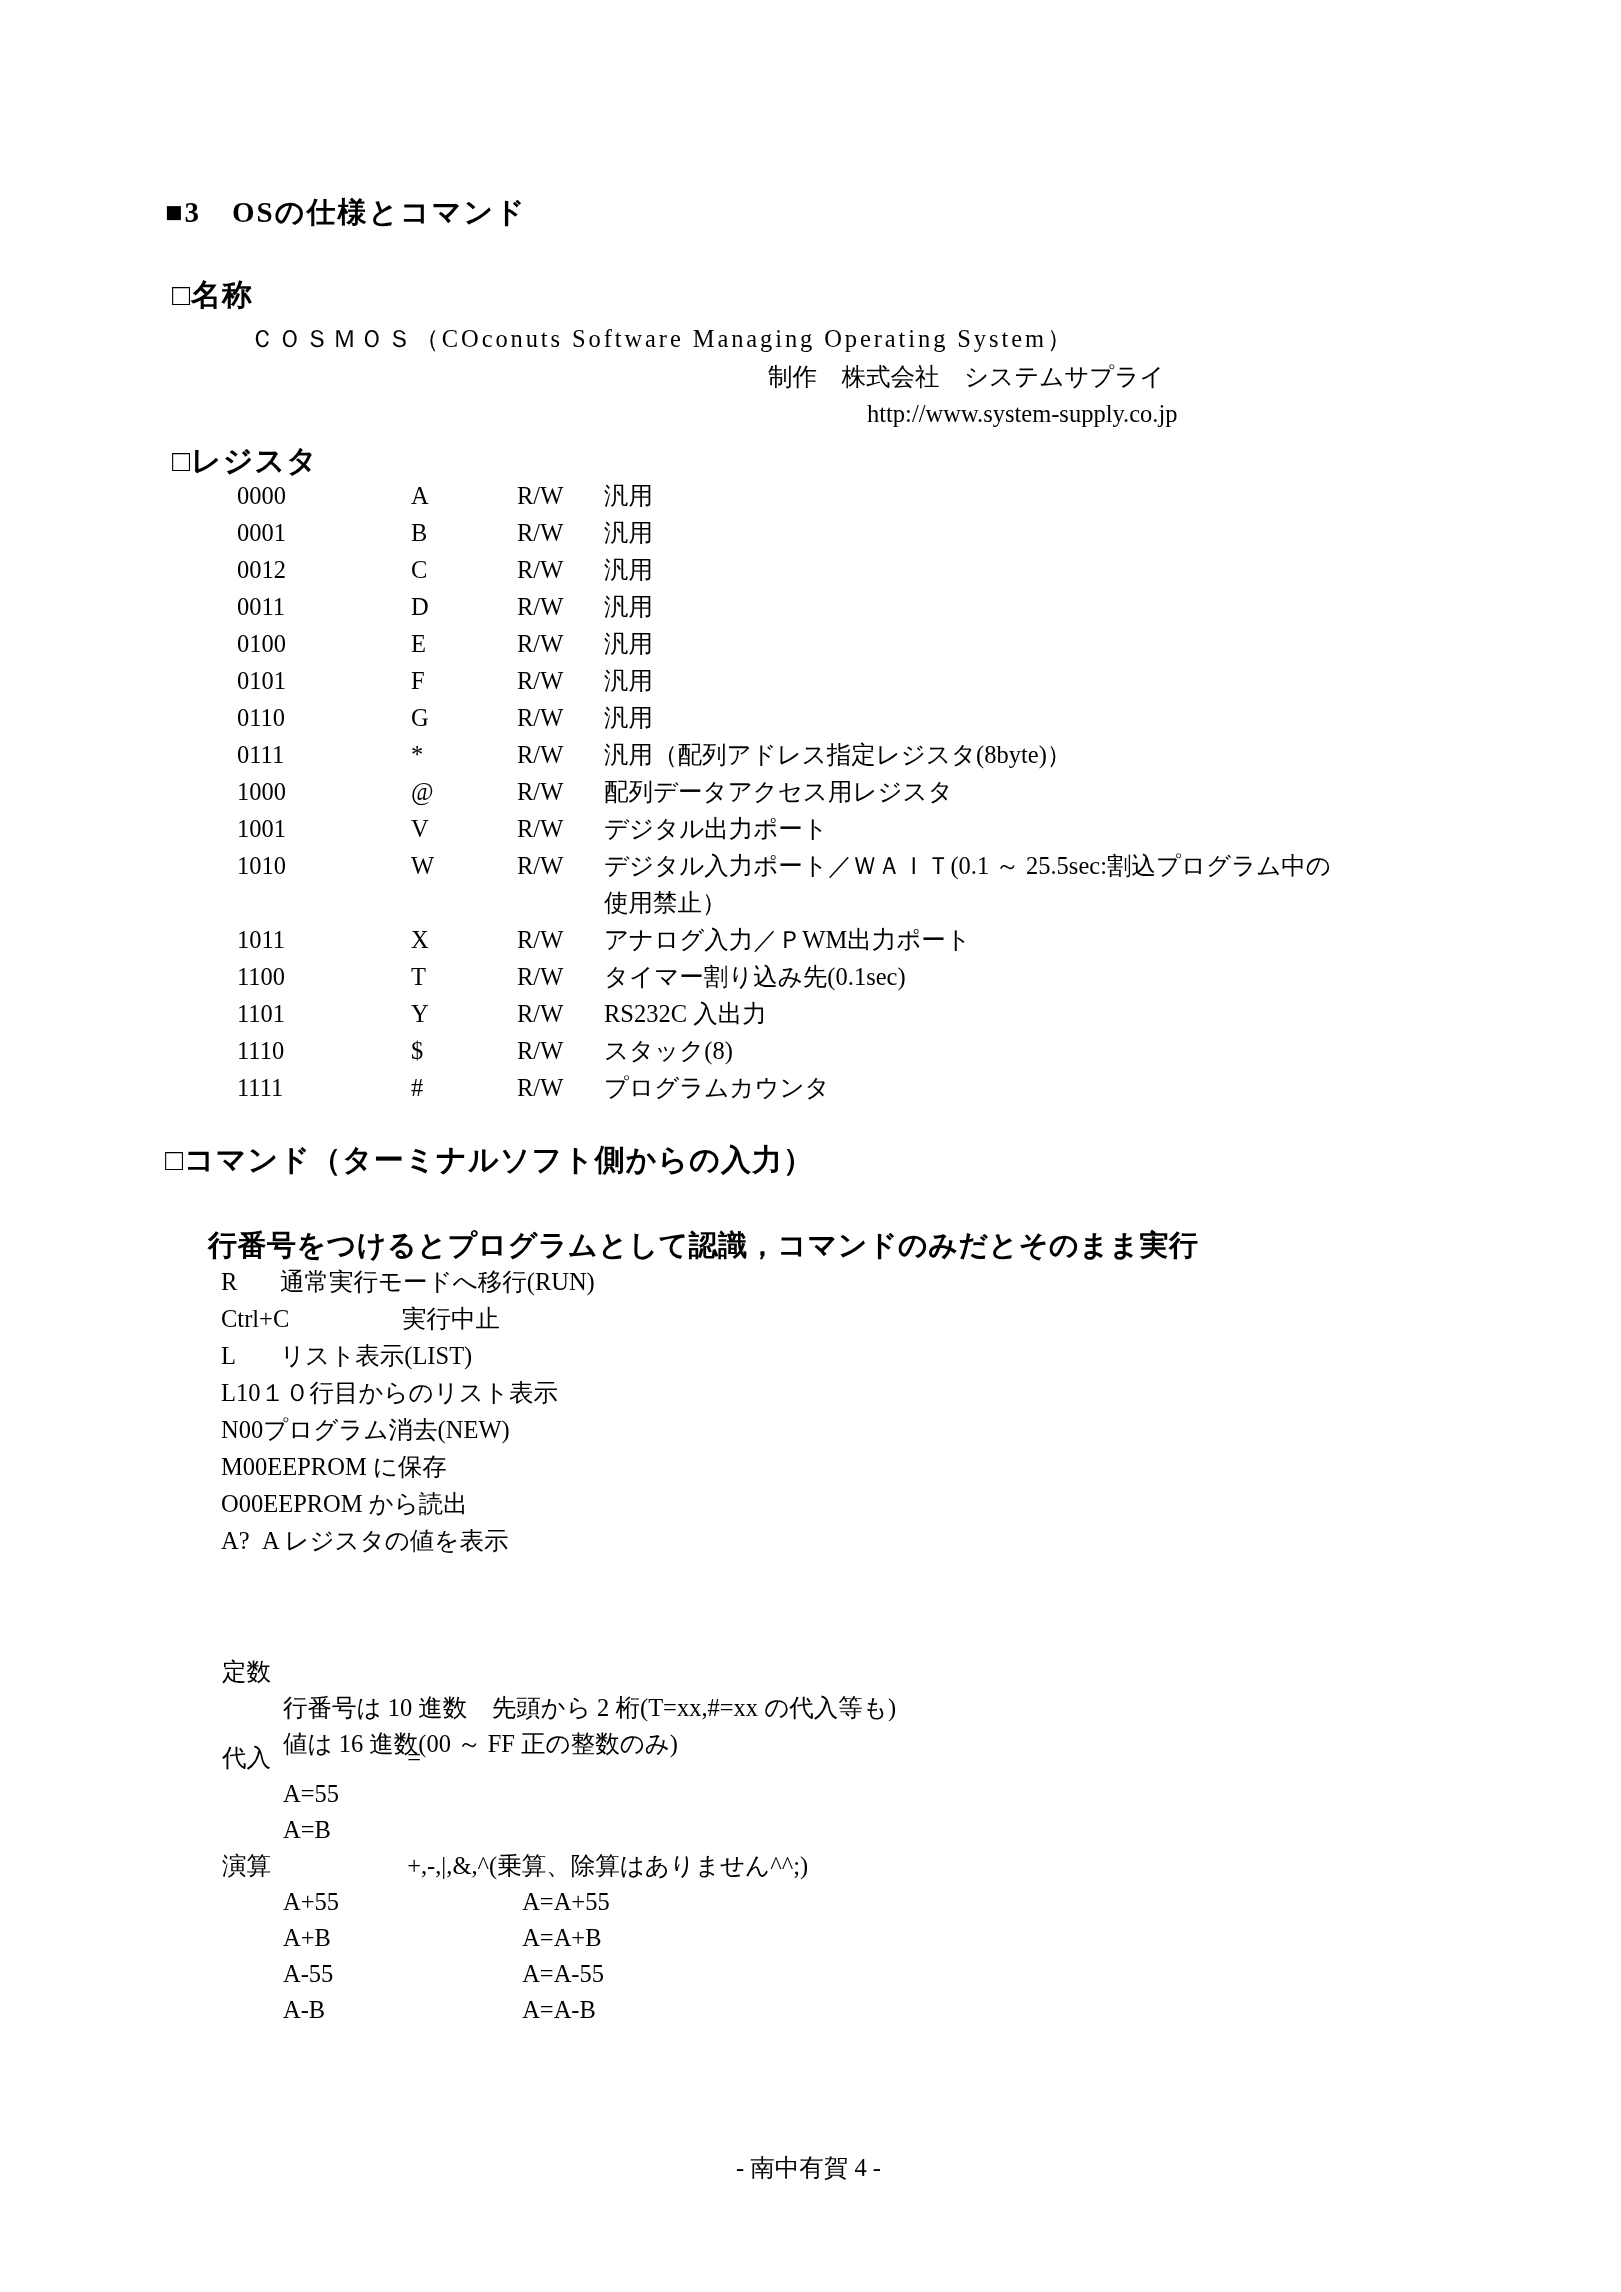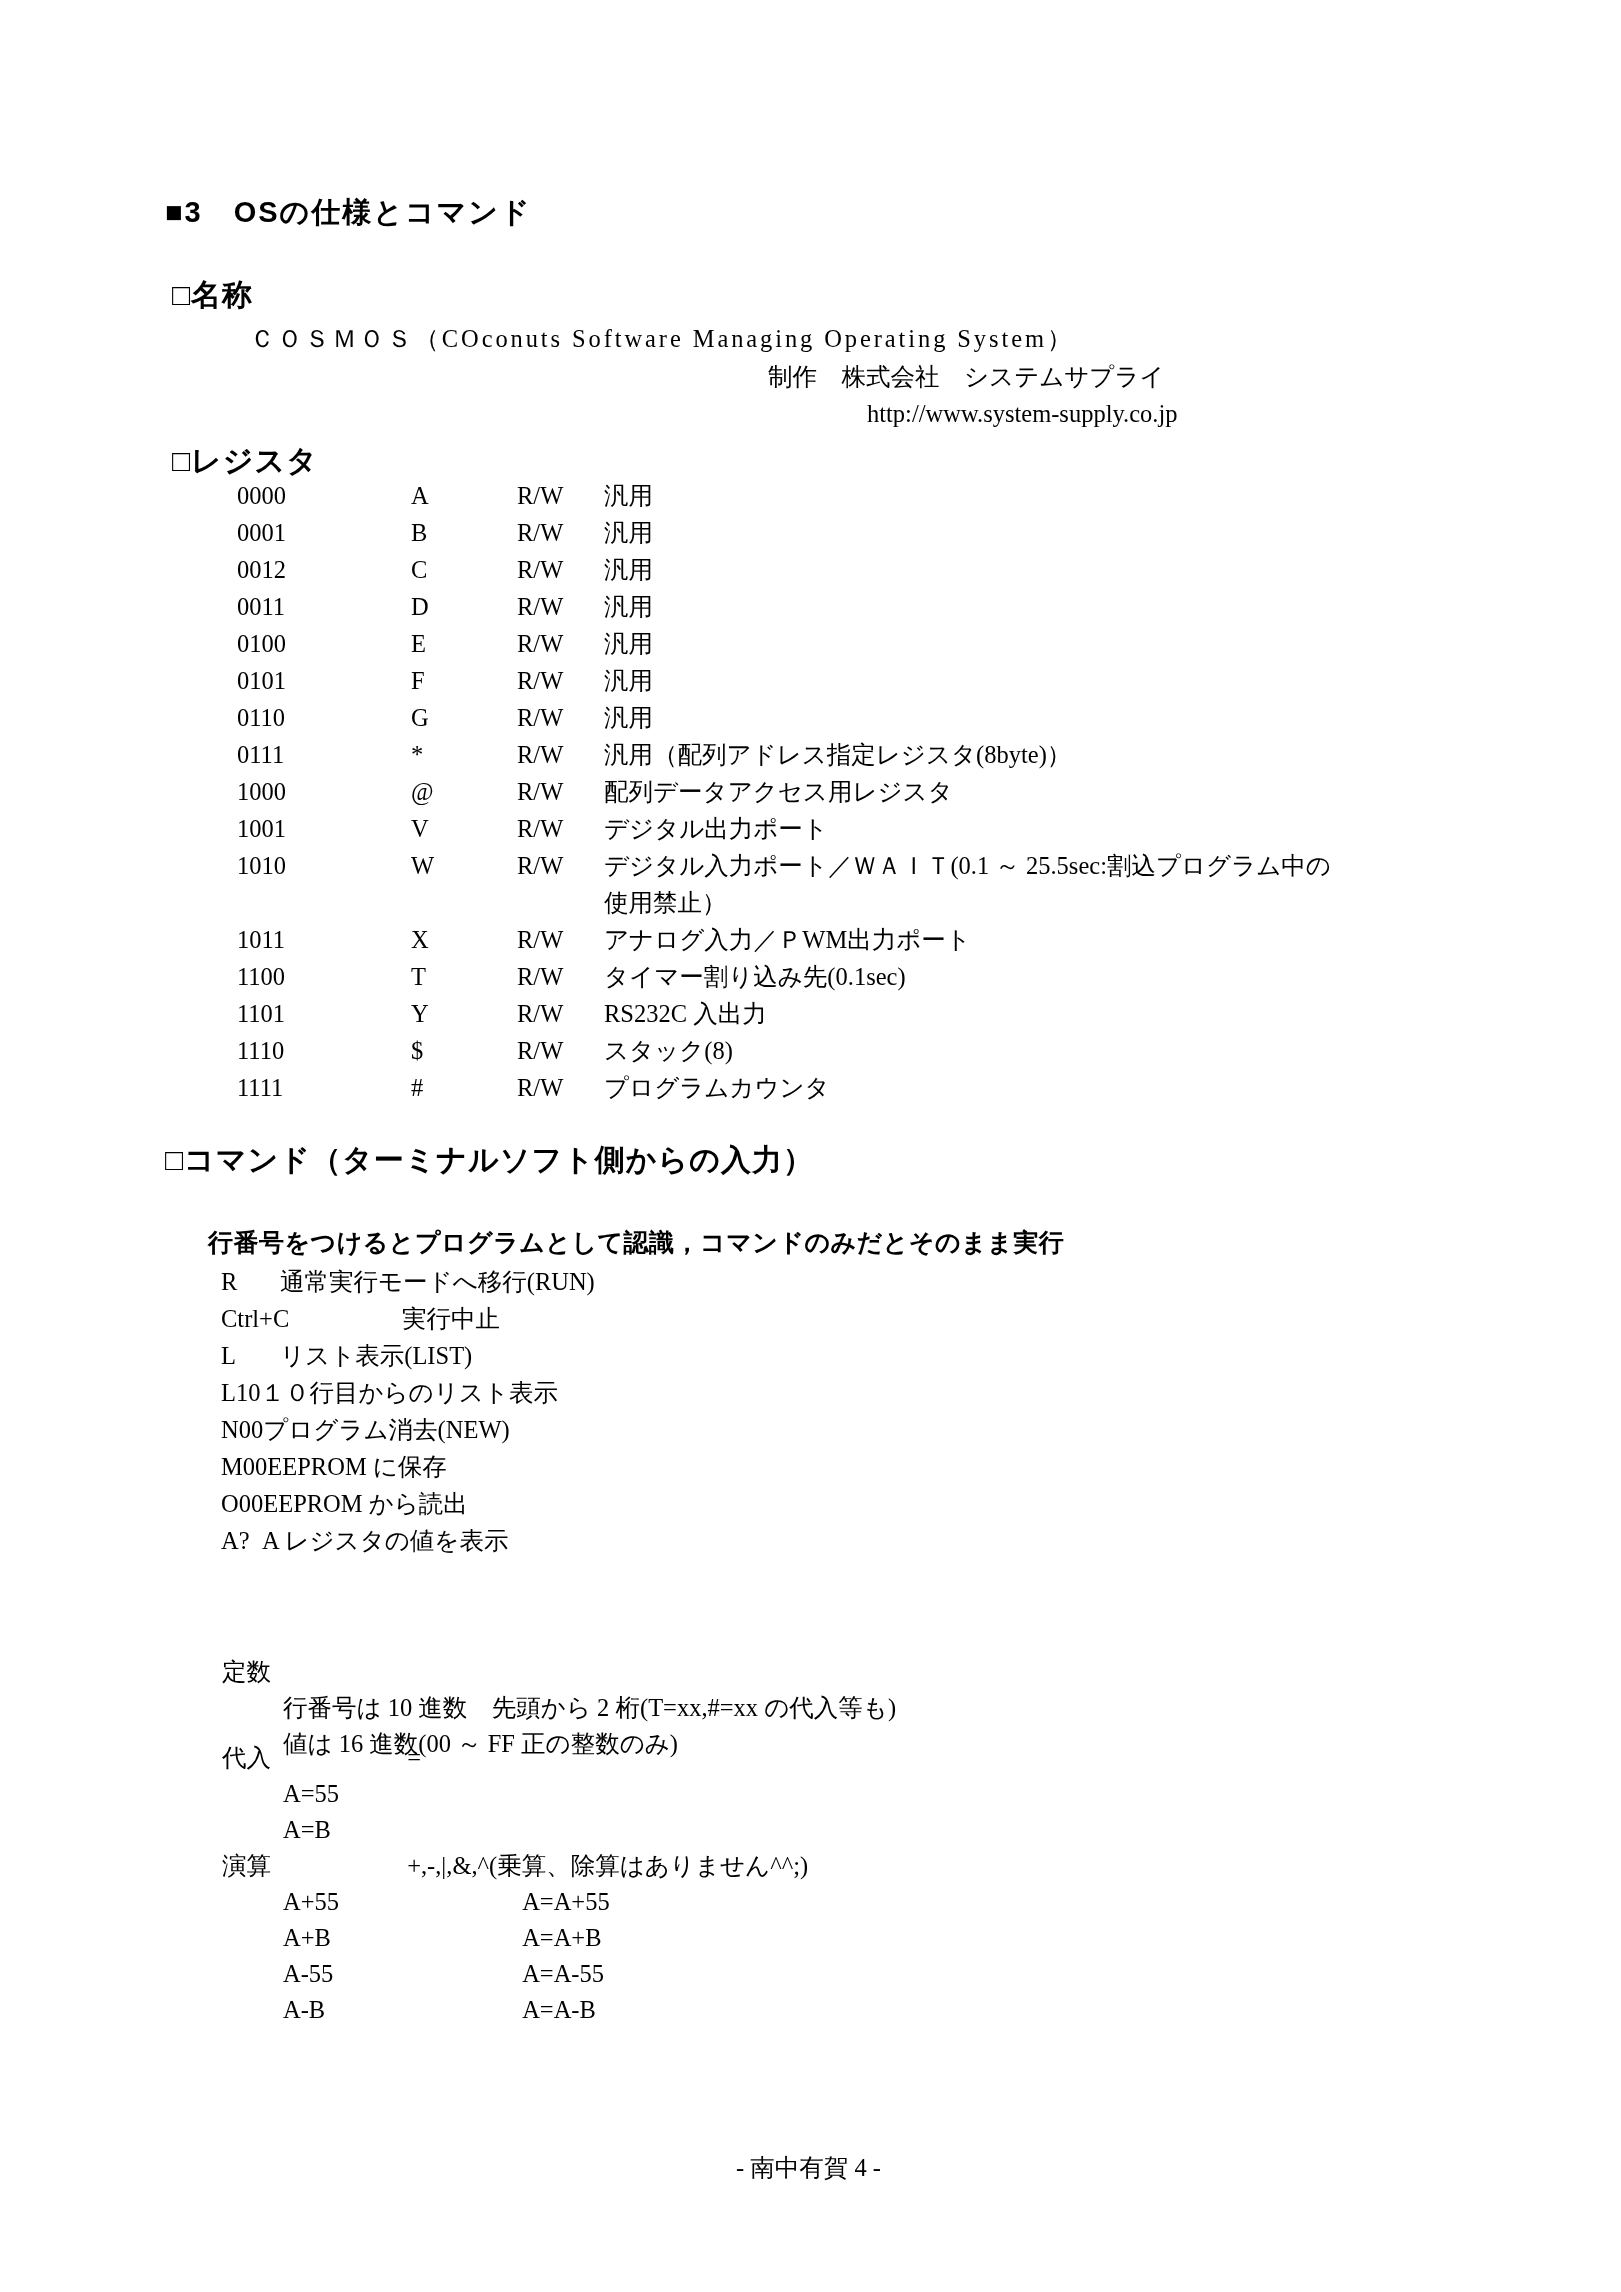--- a/index.html
+++ b/index.html
@@ -8,23 +8,23 @@
     width:1621px;height:2293px;
     margin:0 auto;
     background:#ffffff;
     color:#000;
     font-family:"Liberation Serif","DejaVu Serif",serif;
     font-size:24.5px;
     overflow:hidden;
   }
   .abs{position:absolute;}
   .sans{font-family:"Liberation Sans","DejaVu Sans",sans-serif;font-weight:bold;}
-  .title{font-size:29px;letter-spacing:2px;}
+  .title{font-size:29px;letter-spacing:2px;font-family:Liberation Serif, serif;}
   .h2{font-size:30px;letter-spacing:1px;}
-  .note{font-size:25px;letter-spacing:0.5px;}
+  .note{font-size:29px;letter-spacing:0.5px;}
   .serifline{line-height:37px;white-space:nowrap;}
   .cosmos{letter-spacing:2.9px;}
 
   
   .regtable{line-height:37px;width:1284px;}
   .reg-row{display:flex;align-items:flex-start;}
   .reg-addr{width:174px;flex:none;}
   .reg-name{width:106px;flex:none;}
   .reg-rw{width:87px;flex:none;}
   .reg-desc{flex:1;white-space:pre-line;}

